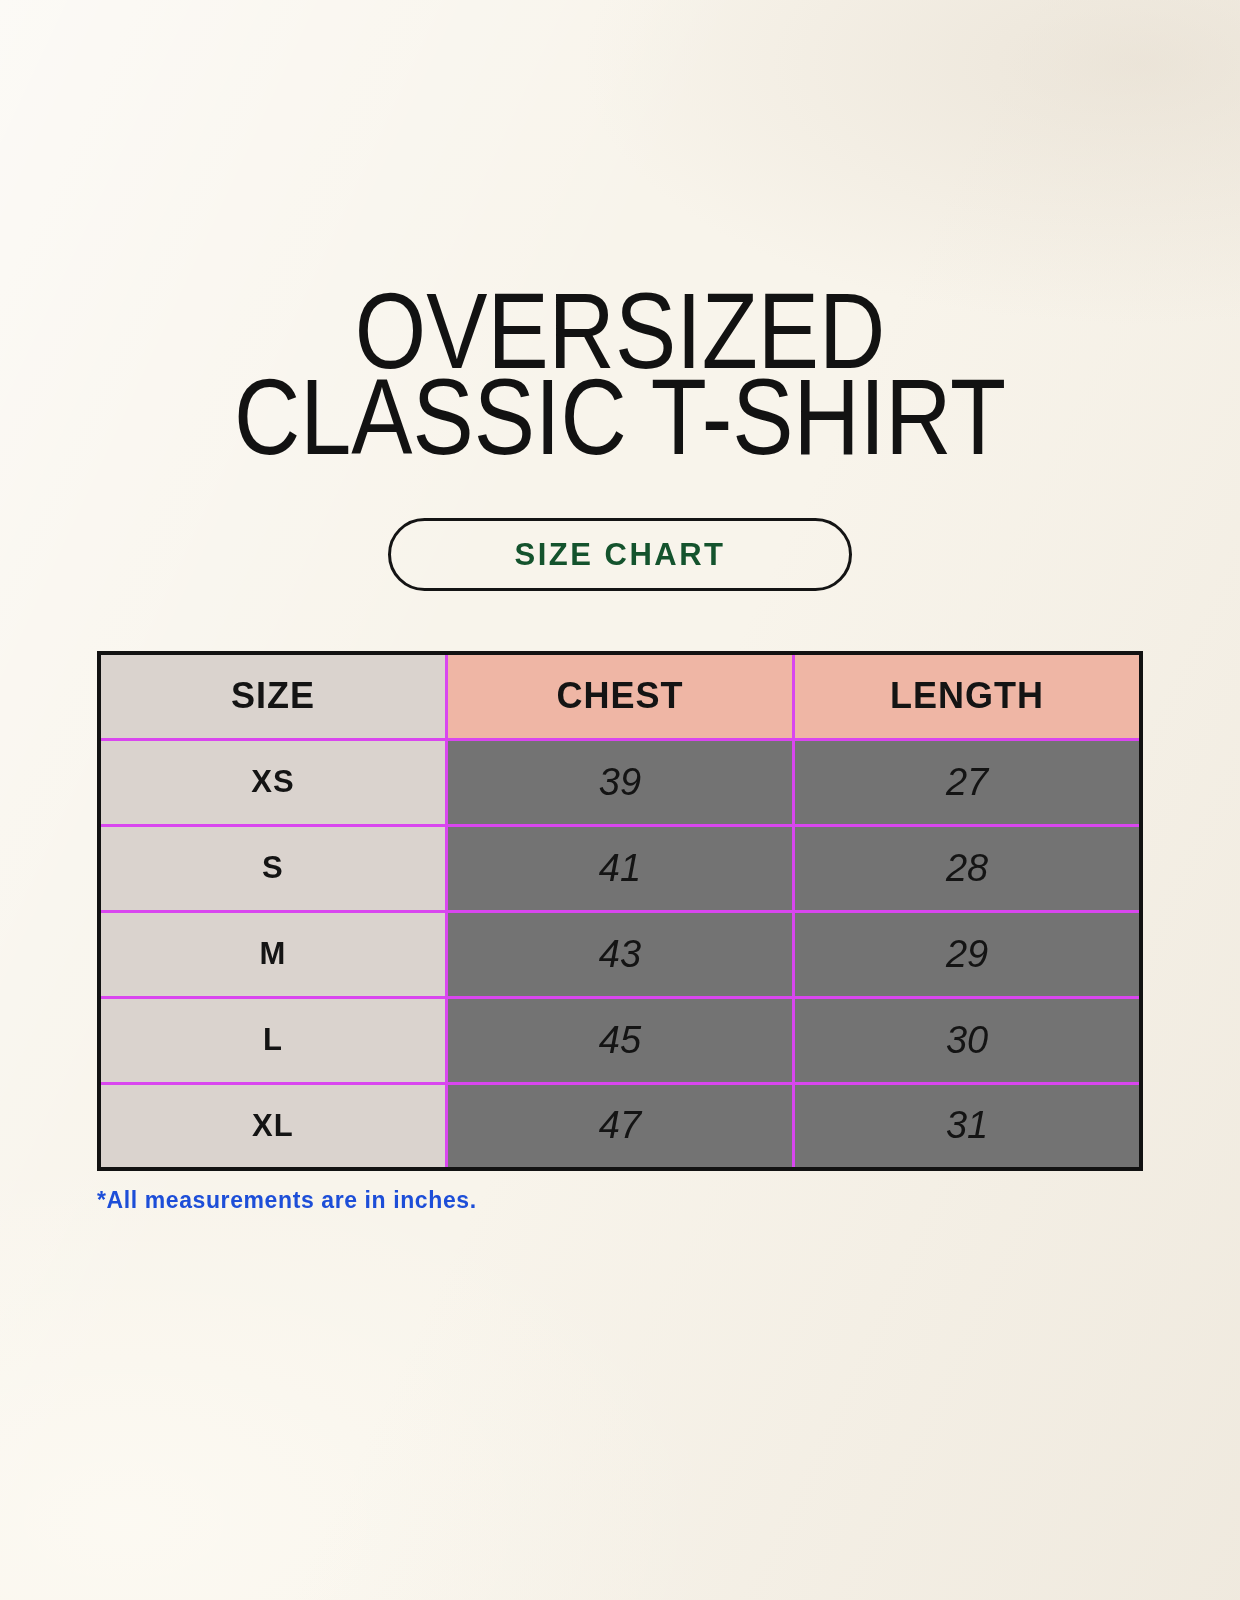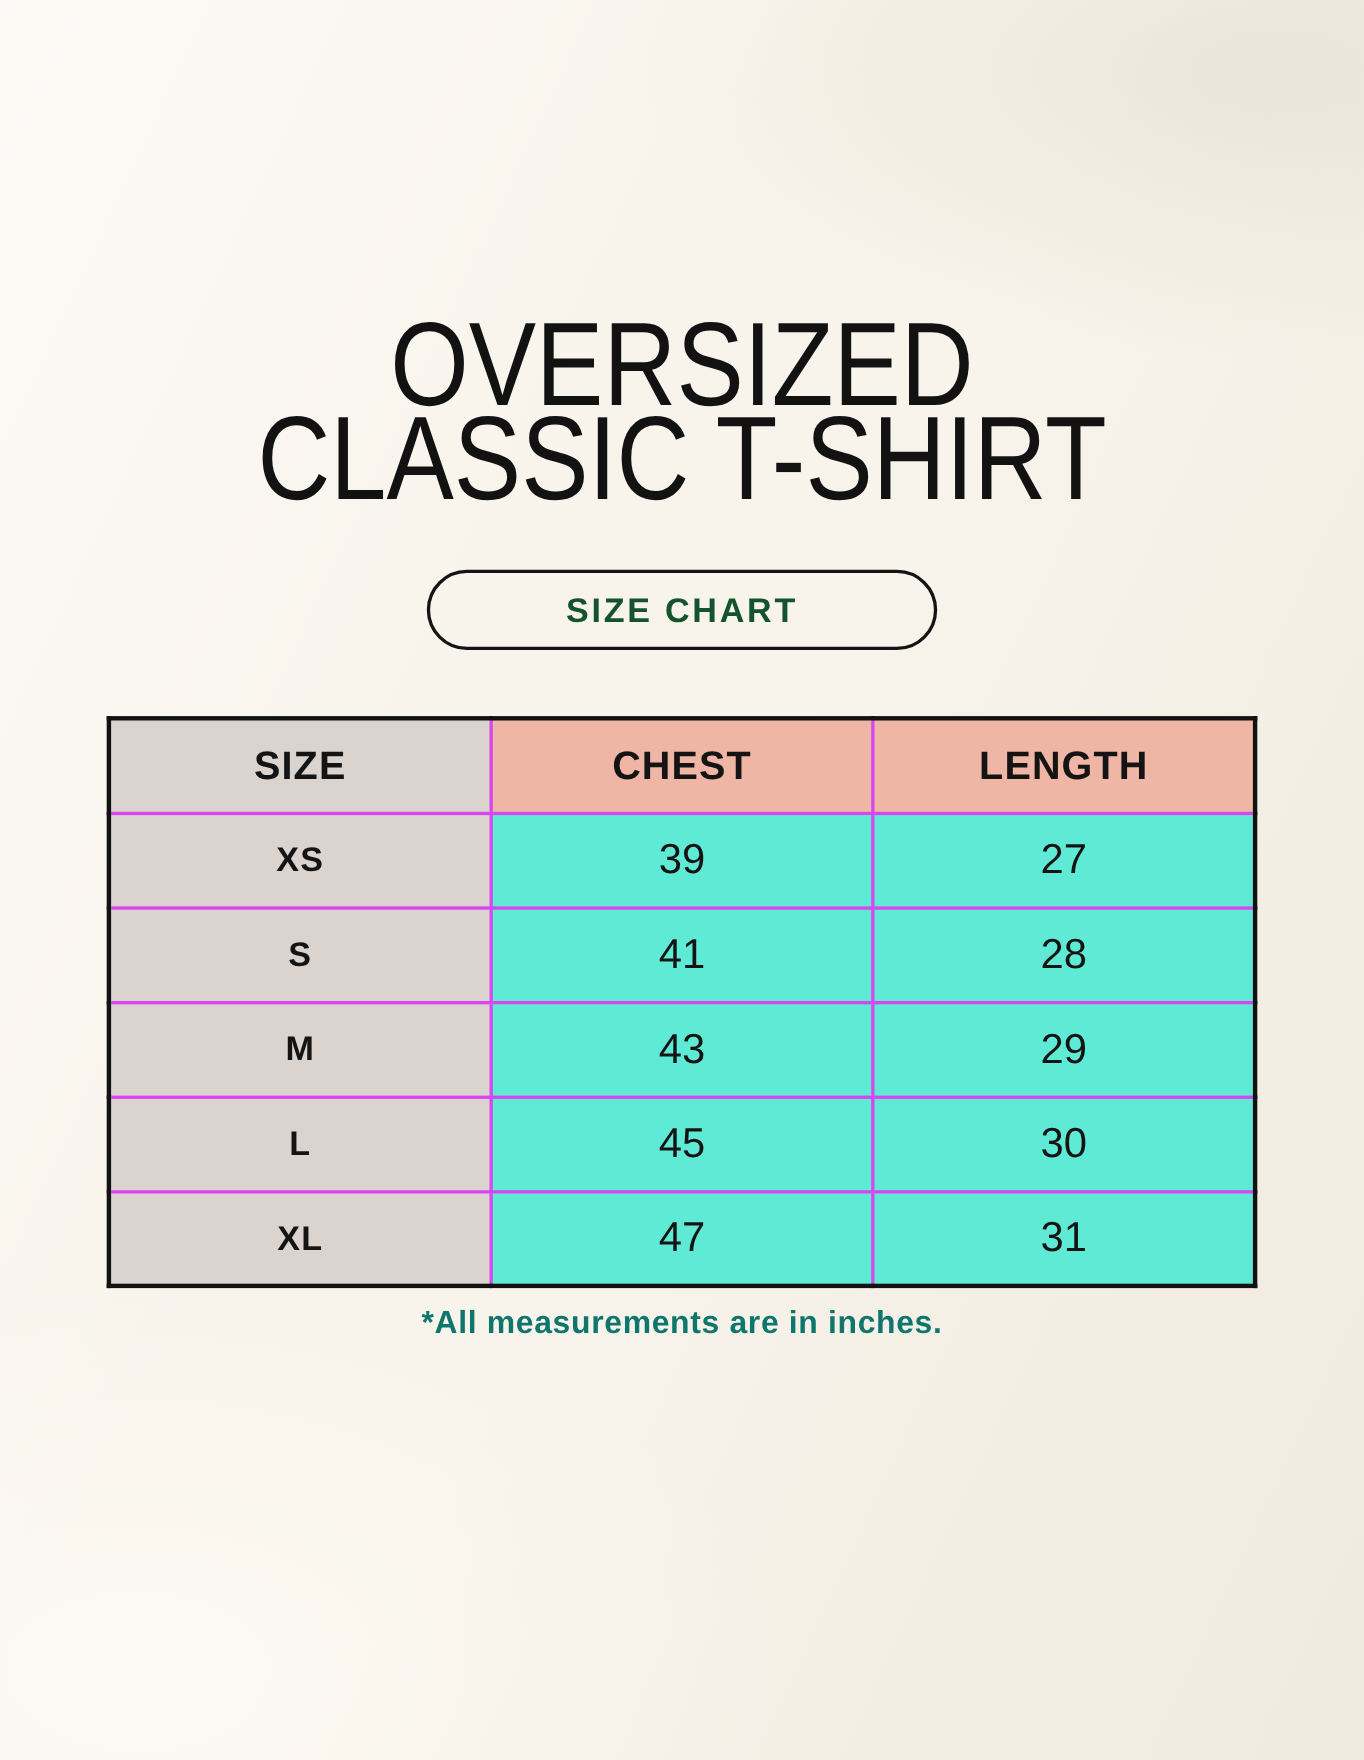--- a/index.html
+++ b/index.html
@@ -60,38 +60,39 @@
     vertical-align: middle;
   }
   .size-table th {
     font-size: 36px;
     font-weight: 700;
     letter-spacing: 1px;
   }
   th.col-size, td.cell-size { background: #dad3ce; }
   th.col-accent { background: #efb6a5; }
   td.cell-data {
-    background: #5eead4;
+    background: #737373;
     font-size: 38px;
     font-weight: 400;
+    font-style: italic;
   }
   td.cell-size {
     font-size: 31px;
     font-weight: 700;
     letter-spacing: 1px;
   }
 
   .footnote {
     width: 1046px;
     margin: 16px auto 0 auto;
-    text-align: center;
-    font-size: 29px;
+    text-align: left;
+    font-size: 23px;
     font-weight: 600;
     letter-spacing: 0.6px;
-    color: #0f766e;
+    color: #1d4ed8;
   }
 </style>
 </head>
 <body>
 
 <h1 class="title">
   <span>OVERSIZED</span>
   <span>CLASSIC T-SHIRT</span>
 </h1>
 

